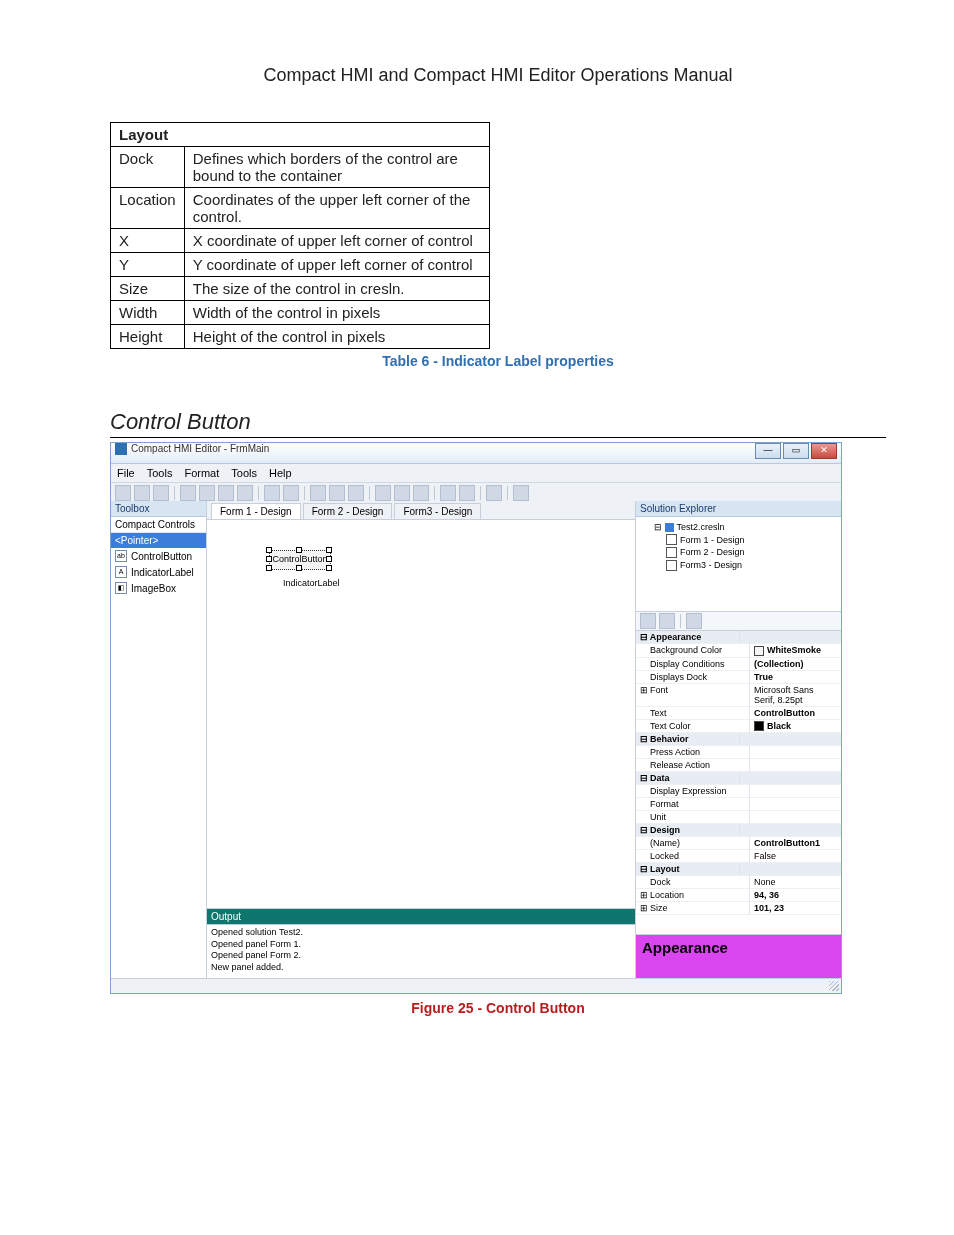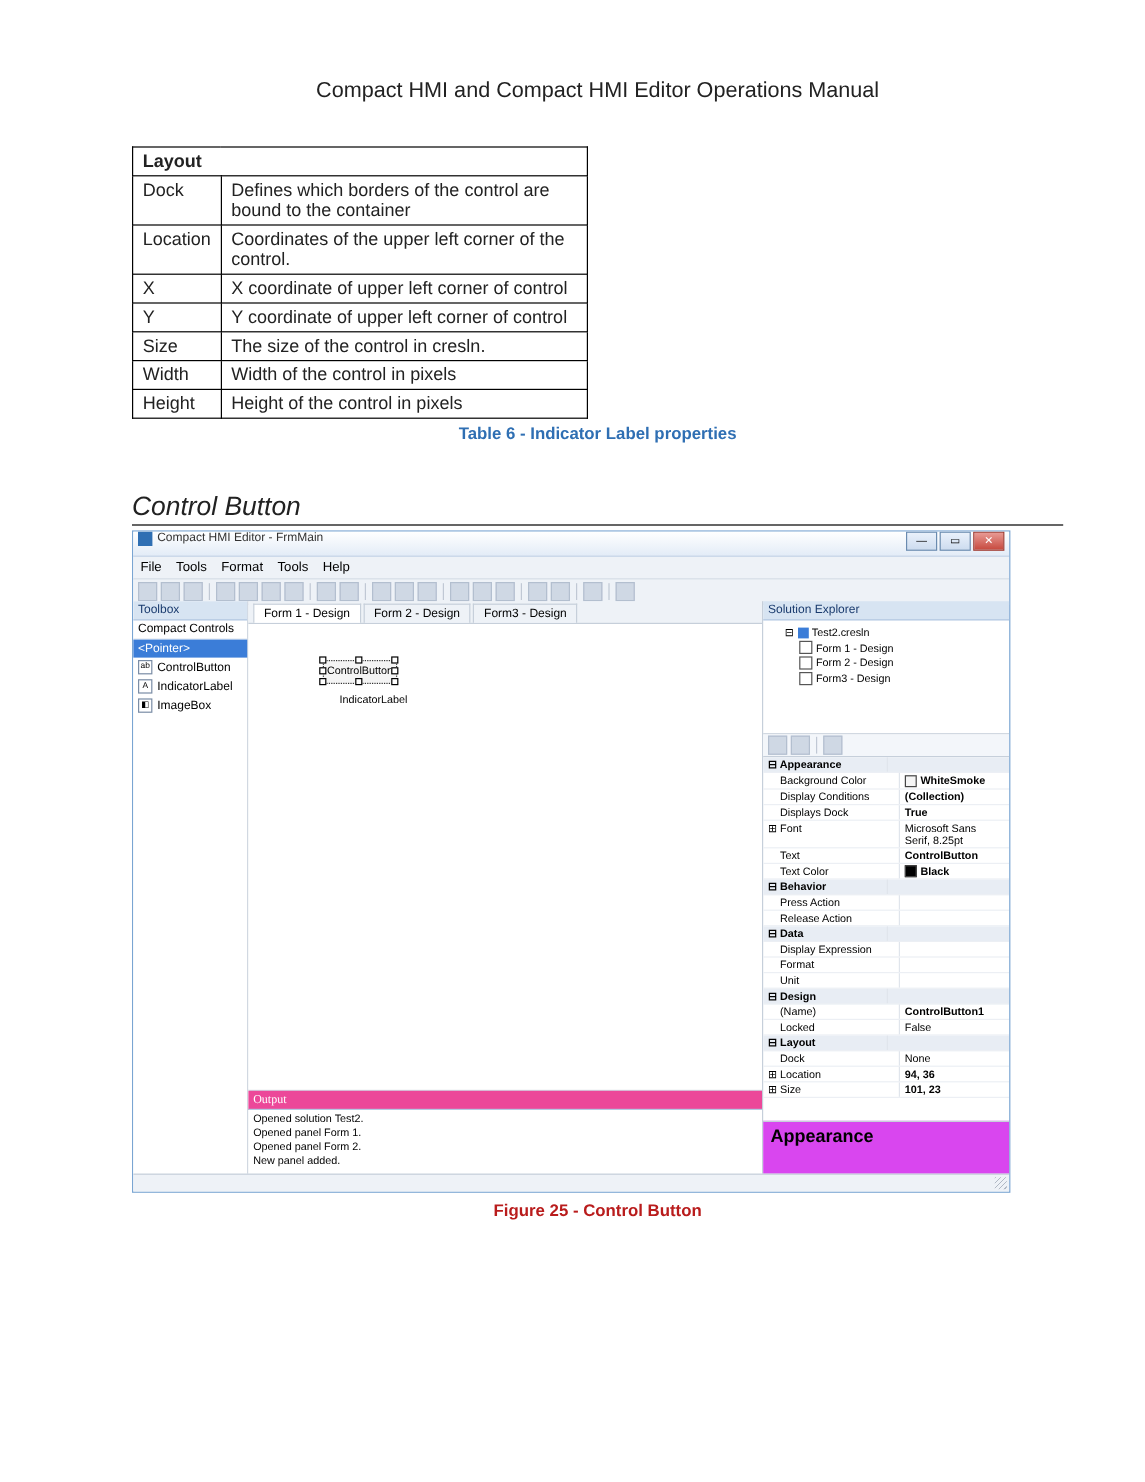--- a/index.html
+++ b/index.html
@@ -35,21 +35,21 @@
   .center{flex:1;display:flex;flex-direction:column;}
   .tabs{height:18px;background:#eef2f7;border-bottom:1px solid #c6cfda;display:flex;align-items:flex-end;padding-left:4px;gap:2px;}
   .tab{padding:2px 8px;border:1px solid #c6cfda;border-bottom:none;background:#eef2f7;font-size:10px;}
   .tab.active{background:#fff;}
   .canvas{flex:1;background:#fff;position:relative;}
   .ctrlbtn{position:absolute;left:62px;top:30px;width:60px;height:18px;border:1px dotted #333;background:#f4f4f4;font-size:9px;text-align:center;line-height:16px;}
   .handles{position:absolute;left:62px;top:30px;width:60px;height:18px;}
   .hnd{position:absolute;width:4px;height:4px;border:1px solid #000;background:#fff;}
   .ind-label{position:absolute;left:76px;top:58px;font-size:9px;}
   .output{height:70px;border-top:1px solid #c6cfda;background:#fff;}
-  .output .pane-head{background:#ec4899;color:#fff;font-family:Liberation Serif, serif;}
+  .output .pane-head{background:#0f766e;color:#fff;}
   .output-body{padding:2px 4px;font-size:9px;line-height:1.3;}
   .right{width:205px;border-left:1px solid #c6cfda;display:flex;flex-direction:column;}
   .explorer{height:110px;border-bottom:1px solid #c6cfda;}
   .tree{padding:4px 6px;font-size:9px;line-height:1.4;}
   .tree .node{display:flex;align-items:center;gap:3px;}
   .tree .pad1{padding-left:12px;}
   .tree .pad2{padding-left:24px;}
   .proj-ico{width:9px;height:9px;background:#3b7dd8;}
   .form-ico{width:9px;height:9px;border:1px solid #555;background:#fff;}
   .propgrid{flex:1;display:flex;flex-direction:column;}

